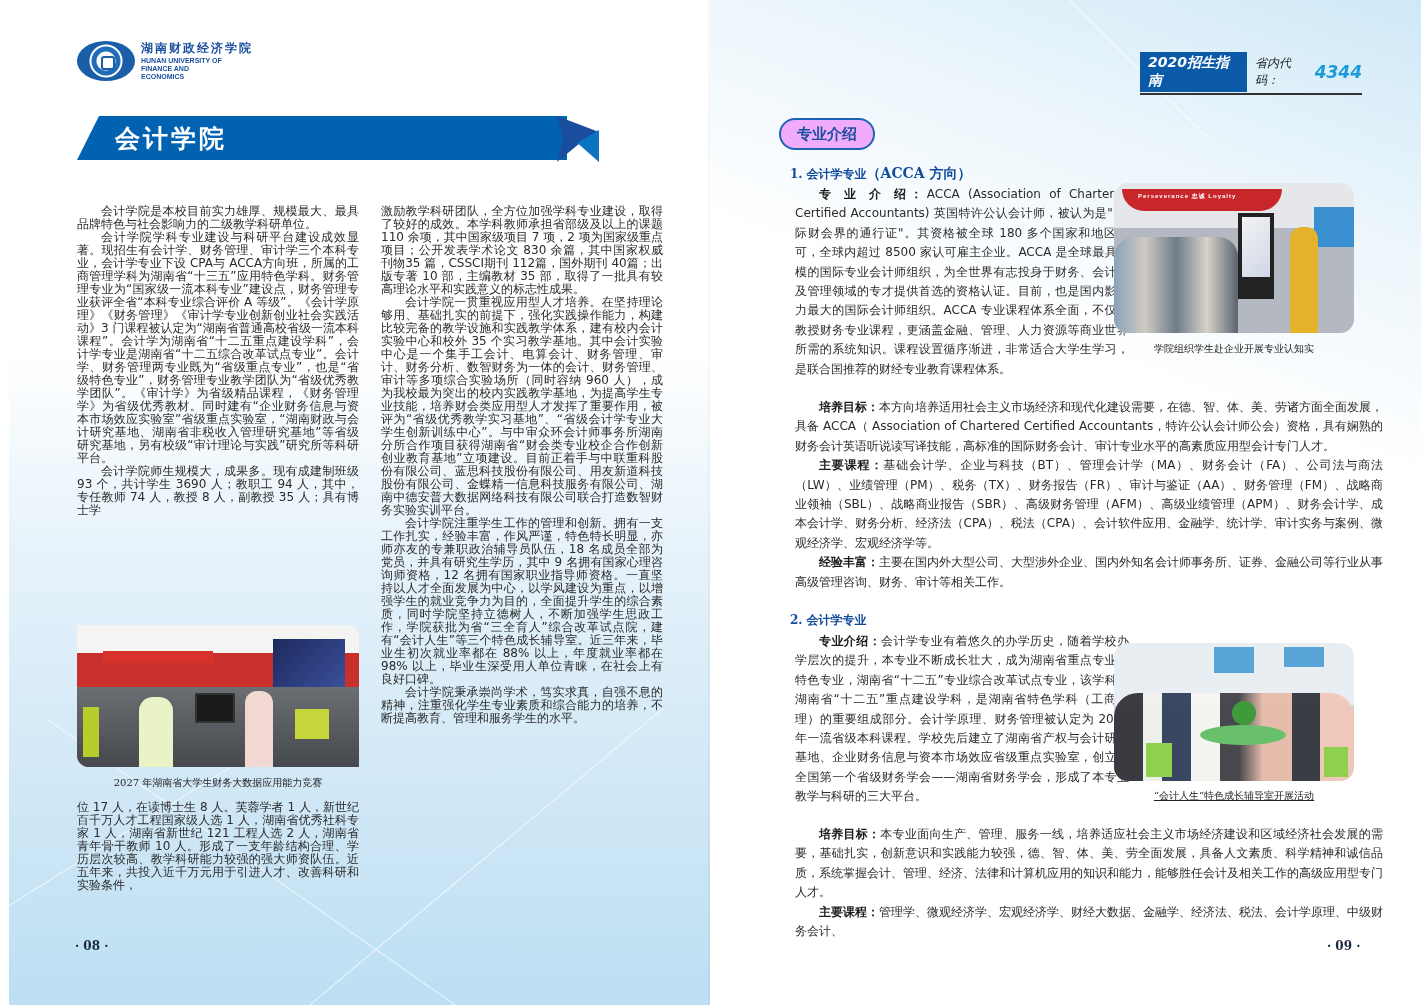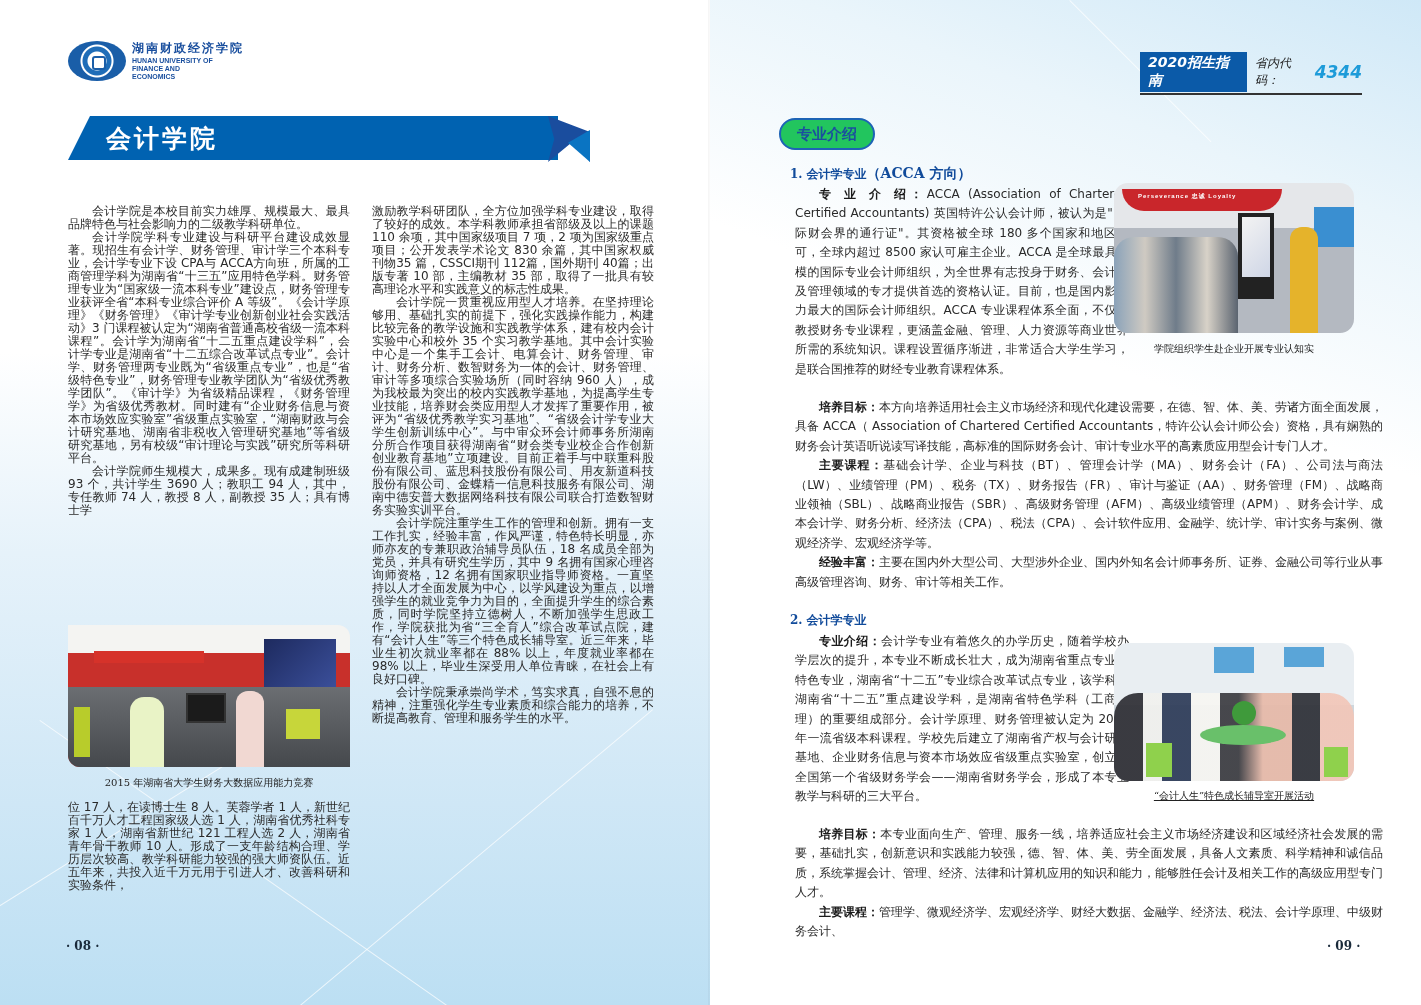--- a/index.html
+++ b/index.html
@@ -1,21 +1,21 @@
 <!DOCTYPE html>
 <html><head>
 <meta charset="utf-8">
 <style>
   * { box-sizing: border-box; margin: 0; padding: 0; }
   html, body { width: 1421px; height: 1005px; overflow: hidden; background: #ffffff; }
   body { position: relative; font-family: "DejaVu Sans", "Liberation Sans", sans-serif; color: #2a2a2a; }
 
   .spread { position: absolute; left: 0; top: 0; width: 1421px; height: 1005px; }
   .page { position: absolute; top: 0; height: 1005px; overflow: hidden; }
-  .page-left { left: 0; width: 710px; background: linear-gradient(180deg, #ffffff 0%, #ffffff 35%, #e6f2fa 55%, #cfe7f6 80%, #bcdff3 100%); padding-left: 20px; }
+  .page-left { left: 9px; width: 710px; background: linear-gradient(180deg, #ffffff 0%, #ffffff 35%, #e6f2fa 55%, #cfe7f6 80%, #bcdff3 100%); padding-left: 20px; }
   .page-right { left: 710px; width: 711px; background: linear-gradient(200deg, #cfe8f7 0%, #eaf5fb 18%, #ffffff 38%, #ffffff 100%); }
   .gutter { position: absolute; left: 708px; top: 0; width: 4px; height: 1005px; background: linear-gradient(90deg, rgba(0,0,0,0.04), rgba(0,0,0,0.0)); }
 
   .diag { position: absolute; background: rgba(255,255,255,0.7); height: 1px; transform-origin: 0 0; }
 
   
   .logo { position: absolute; left: 68px; top: 40px; display: flex; align-items: center; }
   .logo-mark { width: 58px; height: 40px; border-radius: 50%; background: radial-gradient(circle at 50% 50%, #ffffff 0 9px, #1f6db8 10px 14px, #ffffff 15px 16px, #1a5ea8 17px); position: relative; }
   .logo-mark::after { content: ""; position: absolute; left: 24px; top: 15px; width: 10px; height: 10px; border: 2px solid #1a5ea8; border-radius: 3px; }
   .logo-text { margin-left: 6px; }
@@ -76,21 +76,21 @@
   .pm-window2 { position: absolute; left: 170px; top: 4px; width: 40px; height: 20px; background: #5aa5d8; }
   .pm-table { position: absolute; left: 86px; top: 82px; width: 86px; height: 20px; background: #69c06a; border-radius: 50%; }
   .pm-plant { position: absolute; left: 118px; top: 58px; width: 24px; height: 24px; background: #3f9a3b; border-radius: 50%; }
   .pm-people { position: absolute; left: 0; top: 50px; width: 240px; height: 88px; background: linear-gradient(90deg,#2d2d33 0 12%, #f1f1ee 12% 20%, #2c3a57 20% 32%, #f7f6f2 32% 44%, #3b3b40 44% 52%, #e7b9a8 62% 74%, #2d2f36 74% 86%, #f2c6b8 86% 100%); border-radius: 24px 24px 0 0; opacity: 0.92; }
   .pm-chair { position: absolute; left: 32px; top: 100px; width: 26px; height: 34px; background: #8fd14c; }
   .pm-chair2 { position: absolute; left: 210px; top: 104px; width: 24px; height: 30px; background: #8fd14c; }
   .photo-mentor-caption { left: 1114px; top: 789px; width: 240px; text-decoration: underline; }
   .photo-competition-caption { left: 68px; top: 776px; width: 282px; }
 
   
-  .section-pill { position: absolute; left: 779px; top: 118px; width: 96px; height: 32px; border: 2px solid #1d63b5; border-radius: 16px; display: flex; align-items: center; justify-content: center; color: #1b4f9e; font-weight: bold; font-size: 15px; background: #22c55e; }
+  .section-pill { position: absolute; left: 779px; top: 118px; width: 96px; height: 32px; border: 2px solid #1d63b5; border-radius: 16px; display: flex; align-items: center; justify-content: center; color: #1b4f9e; font-weight: bold; font-size: 15px; background: #f0abfc; }
 
   .sub-heading { position: absolute; color: #114b9b; font-weight: bold; font-size: 12px; font-family: "DejaVu Sans", sans-serif; }
   .sub-heading .num { font-family: "DejaVu Serif", serif; color: #114b9b; margin-right: 4px; }
   .sub-heading .paren { font-family: "DejaVu Serif", serif; font-size: 14px; }
   .sh-1 { left: 790px; top: 165px; }
   .sh-2 { left: 790px; top: 612px; }
 
   .rcol { position: absolute; font-size: 12px; line-height: 19.4px; color: #2a2a2a; text-align: justify; margin-left: 28px; }
   .rcol p { text-indent: 2em; }
   .rcol b { color: #1a1a1a; }
@@ -139,21 +139,21 @@
     <div class="photo photo-competition">
       <div class="ph-floor"></div>
       <div class="ph-banner-red"></div>
       <div class="ph-screen"></div>
       <div class="ph-monitor"></div>
       <div class="ph-person1"></div>
       <div class="ph-person2"></div>
       <div class="ph-chair"></div>
       <div class="ph-chair2"></div>
     </div>
-    <div class="photo-caption photo-competition-caption">2015 年湖南省大学生财务大数据应用能力竞赛</div>
+    <div class="photo-caption photo-competition-caption">2027 年湖南省大学生财务大数据应用能力竞赛</div>
 
     <div class="col col-1b">
       <p class="cont">位 17 人，在读博士生 8 人。芙蓉学者 1 人，新世纪百千万人才工程国家级人选 1 人，湖南省优秀社科专家 1 人，湖南省新世纪 121 工程人选 2 人，湖南省青年骨干教师 10 人。形成了一支年龄结构合理、学历层次较高、教学科研能力较强的强大师资队伍。近五年来，共投入近千万元用于引进人才、改善科研和实验条件，</p>
     </div>
 
     <div class="col col-2">
       <p class="cont">激励教学科研团队，全方位加强学科专业建设，取得了较好的成效。本学科教师承担省部级及以上的课题 110 余项，其中国家级项目 7 项，2 项为国家级重点项目；公开发表学术论文 830 余篇，其中国家权威刊物35 篇，CSSCI期刊 112篇，国外期刊 40篇；出版专著 10 部，主编教材 35 部，取得了一批具有较高理论水平和实践意义的标志性成果。</p>
       <p>会计学院一贯重视应用型人才培养。在坚持理论够用、基础扎实的前提下，强化实践操作能力，构建比较完备的教学设施和实践教学体系，建有校内会计实验中心和校外 35 个实习教学基地。其中会计实验中心是一个集手工会计、电算会计、财务管理、审计、财务分析、数智财务为一体的会计、财务管理、审计等多项综合实验场所（同时容纳 960 人），成为我校最为突出的校内实践教学基地，为提高学生专业技能，培养财会类应用型人才发挥了重要作用，被评为“省级优秀教学实习基地”、“省级会计学专业大学生创新训练中心”。与中审众环会计师事务所湖南分所合作项目获得湖南省“财会类专业校企合作创新创业教育基地”立项建设。目前正着手与中联重科股份有限公司、蓝思科技股份有限公司、用友新道科技股份有限公司、金蝶精一信息科技服务有限公司、湖南中德安普大数据网络科技有限公司联合打造数智财务实验实训平台。</p>
       <p>会计学院注重学生工作的管理和创新。拥有一支工作扎实，经验丰富，作风严谨，特色特长明显，亦师亦友的专兼职政治辅导员队伍，18 名成员全部为党员，并具有研究生学历，其中 9 名拥有国家心理咨询师资格，12 名拥有国家职业指导师资格。一直坚持以人才全面发展为中心，以学风建设为重点，以增强学生的就业竞争力为目的，全面提升学生的综合素质，同时学院坚持立德树人，不断加强学生思政工作，学院获批为省“三全育人”综合改革试点院，建有“会计人生”等三个特色成长辅导室。近三年来，毕业生初次就业率都在 88% 以上，年度就业率都在 98% 以上，毕业生深受用人单位青睐，在社会上有良好口碑。</p>
       <p>会计学院秉承崇尚学术，笃实求真，自强不息的精神，注重强化学生专业素质和综合能力的培养，不断提高教育、管理和服务学生的水平。</p>

